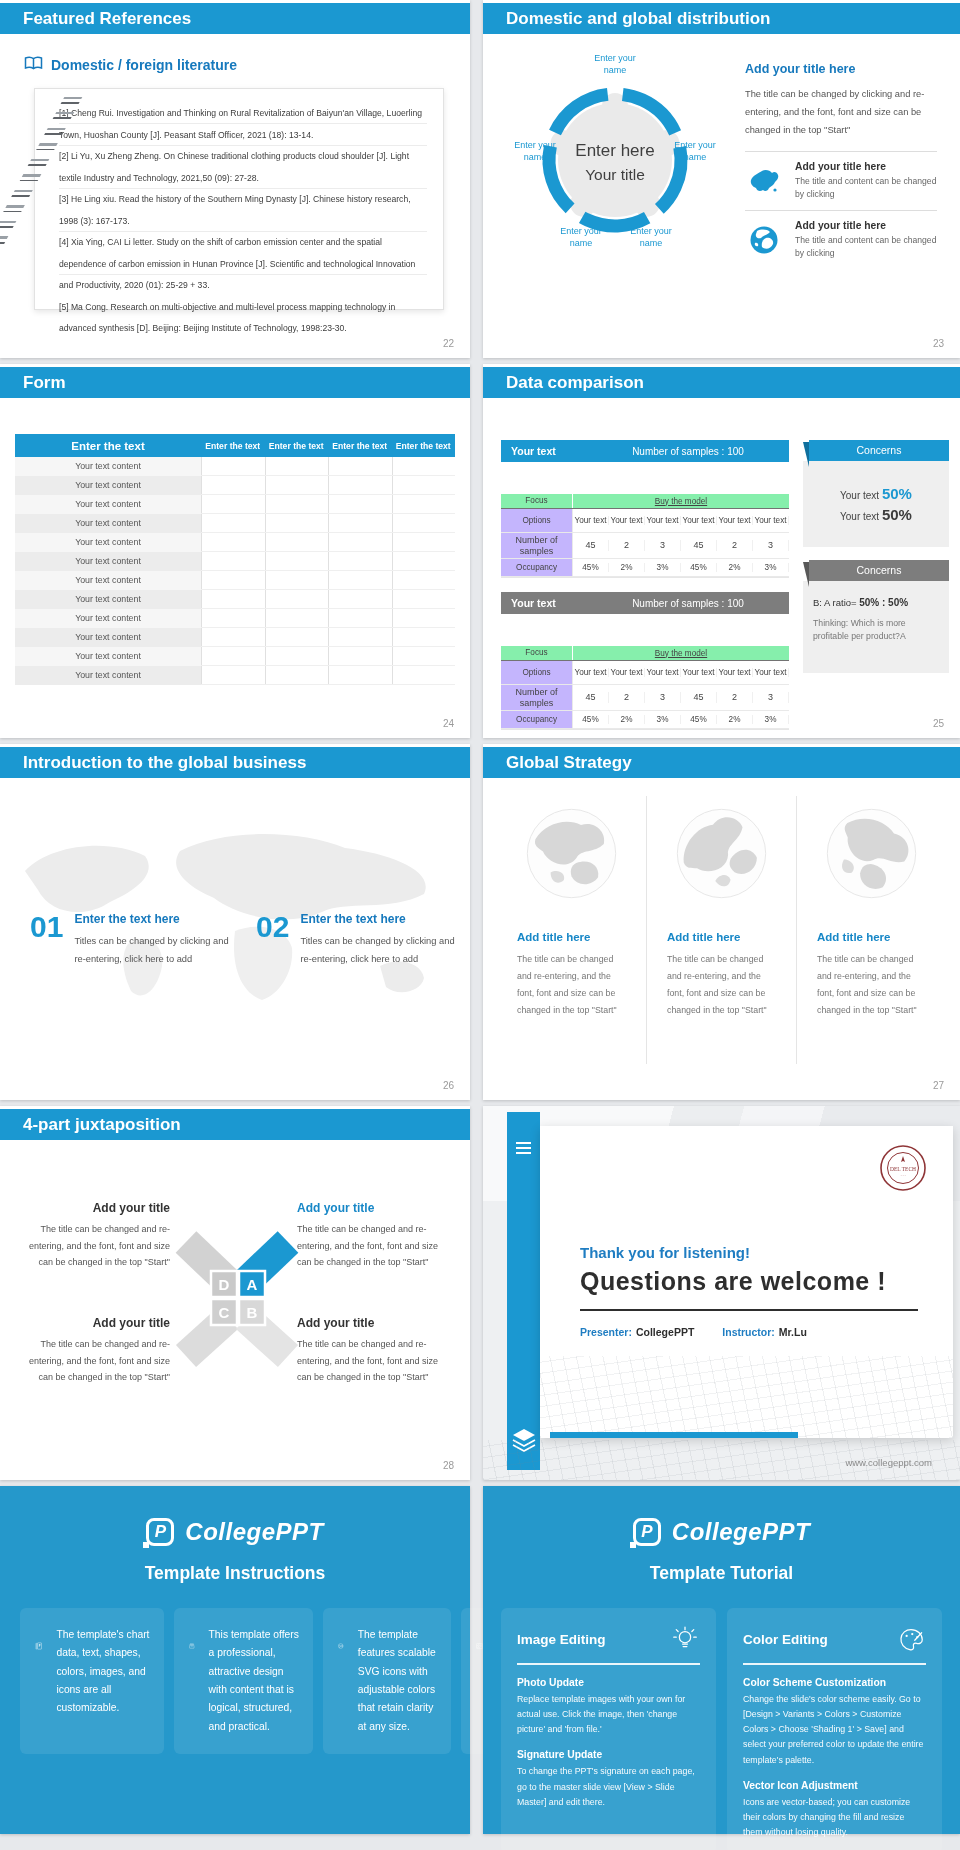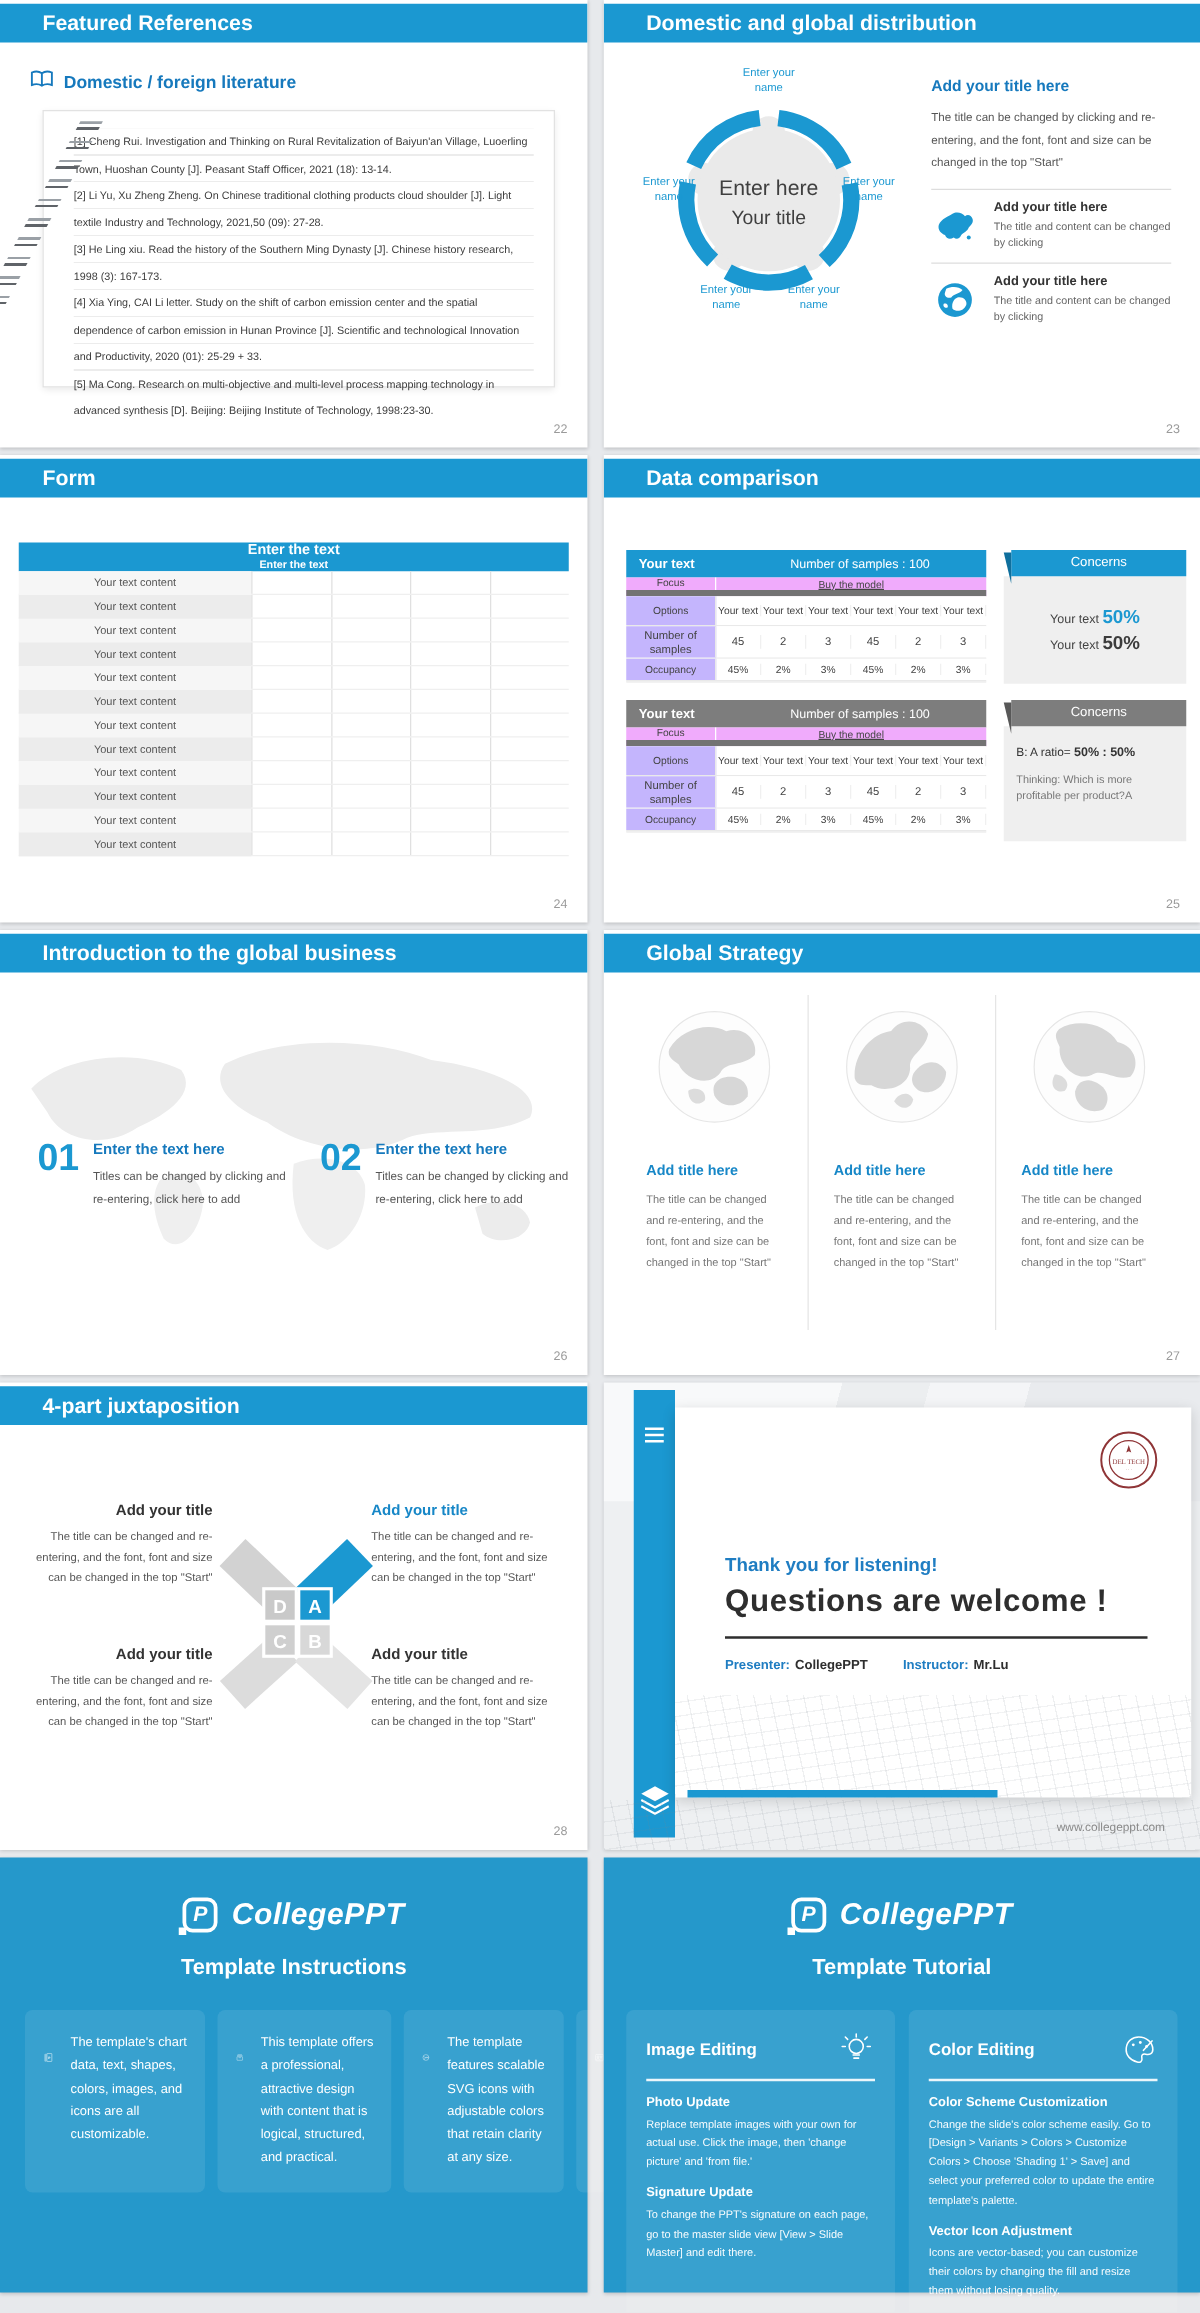--- a/index.html
+++ b/index.html
@@ -1,20 +1,20 @@
 <!DOCTYPE html>
 <html><head>
 <meta charset="utf-8">
 <style>
   * { box-sizing: border-box; margin: 0; padding: 0; }
   html,body { width:960px; background:#e7e9ec; font-family:"Liberation Sans", sans-serif; }
   body { height:1850px; overflow:hidden; }
   .grid { display:grid; grid-template-columns:470px 477px; grid-template-rows:358px 374px 356px 374px 364px; gap:6px 13px; }
   .slide { position:relative; background:#fff; box-shadow:0 1px 3px rgba(0,0,0,.18); overflow:hidden; }
-  .banner { margin-top:3px; height:31px; line-height:31px; background:#1b98d1; color:#fff; font-weight:bold; font-size:17px; padding-left:34px; }
+  .banner { margin-top:3px; height:31px; line-height:31px; background:#1b98d1; color:#fff; font-weight:bold; font-size:17px; padding-left:23px; }
   .pageno { position:absolute; right:16px; bottom:9px; color:#9a9a9a; font-size:10px; }
 
   
   .lit-head { display:flex; align-items:center; gap:8px; margin:22px 0 0 24px; color:#1679bd; font-weight:bold; font-size:14px; }
   .ref-box { position:relative; margin:14px 26px 0 34px; height:222px; border:1px solid #e2e2e2; background:#fff; box-shadow:0 2px 6px rgba(0,0,0,.10); padding:14px 16px 0 24px; }
   .ref-lines { height:100%; background:repeating-linear-gradient(to bottom, transparent 0 20.5px, #ececec 20.5px 21.5px); font-size:8.6px; color:#3c3c3c; line-height:21.5px; }
   .rings { position:absolute; left:-26px; top:8px; width:18px; height:208px; transform:skewX(-28deg); background:repeating-linear-gradient(to bottom, #9aa0a6 0 2px, transparent 2px 5px, #5f6368 5px 7px, transparent 7px 15.5px); }
 
   
   .diagram { position:absolute; left:30px; top:56px; width:205px; height:250px; }
@@ -29,38 +29,38 @@
   .s23-right .rb { font-size:9.3px; color:#555; line-height:1.95; }
   .s23-items { margin-top:12px; border-top:1px solid #ddd; }
   .s23-item { display:flex; align-items:center; gap:12px; padding:9px 0; }
   .s23-item + .s23-item { border-top:1px solid #ddd; }
   .s23-item .it { font-size:10.3px; font-weight:bold; color:#333; margin-bottom:3px; }
   .s23-item .ib { font-size:8.6px; color:#666; line-height:1.5; }
   .iconbox { flex:0 0 38px; display:flex; justify-content:center; }
 
   
   .f-table { margin:36px 15px 0; width:440px; }
-  .f-hrow { display:flex; background:#1b98d1; color:#fff; height:23px; align-items:center; text-align:center;flex-direction:column; }
+  .f-hrow { display:flex; background:#1b98d1; color:#fff; height:23px; align-items:center; text-align:center; }
   .f-h0 { width:186px; font-weight:bold; font-size:11.5px; }
   .f-h { width:63.5px; font-weight:bold; font-size:8.6px; }
   .f-row { display:flex; height:19px; align-items:center; text-align:center; border-bottom:1px solid #efefef; }
   .f-c0 { width:186px; font-size:8.8px; color:#555; line-height:19px; }
   .f-c { width:63.5px; height:100%; border-left:1px solid #e0e0e0; }
   .f-row:nth-child(even) .f-c0 { background:#ececec; }
   .f-row:nth-child(odd) .f-c0 { background:#f6f6f6; }
 
   
   .dc-wrap { position:absolute; left:18px; top:76px; width:288px; }
   .dc-table { width:288px; font-size:8.2px; color:#444; margin-bottom:14px; border-bottom:1px solid #e6e6e6; }
   .dc-hd { display:flex; align-items:center; height:22px; color:#fff; }
   .dc-hd.blue { background:#1b98d1; } .dc-hd.gray { background:#7d7d7d; }
   .dc-corner { width:86px; padding-left:10px; font-weight:bold; font-size:10.5px; }
   .dc-htitle { flex:1; text-align:center; font-size:10px; }
   .dc-row { display:flex; align-items:center; border-bottom:1px solid #e9e9e9; background:#fff; }
-  .dc-row.focus { background:#f0abfc; height:15px; border-bottom:5px solid #737373; }
+  .dc-row.focus { background:#86efac; height:15px; border-bottom:1px solid #737373;margin-top:32px; }
   .dc-l { width:72px; text-align:center; align-self:stretch; display:flex; align-items:center; justify-content:center; background:#c4b5fd; border-right:1px solid #e9e9e9; line-height:1.15; }
   .dc-row.focus .dc-l { background:transparent; border-right:1px solid #fff; }
   .dc-span { flex:1; text-align:center;text-decoration:underline; }
   .dc-v { width:36px; text-align:center; border-right:1px solid #f0f0f0; line-height:1.2; }
   .dc-row.opts { height:24px; } .dc-row.samp { height:26px; font-size:9px; } .dc-row.occ { height:18px; }
   .concerns { position:absolute; width:146px; }
   .concerns.c1 { left:320px; top:76px; } .concerns.c2 { left:320px; top:196px; }
   .cn-hd { position:relative; height:21px; line-height:21px; text-align:center; color:#fff; font-weight:normal; font-size:10.5px; margin-left:6px; }
   .c1 .cn-hd { background:#1b98d1; } .c2 .cn-hd { background:#7d7d7d; }
   .cn-hd::before { content:""; position:absolute; left:-6px; top:2px; border-style:solid; border-width:0 6px 25px 0; }

